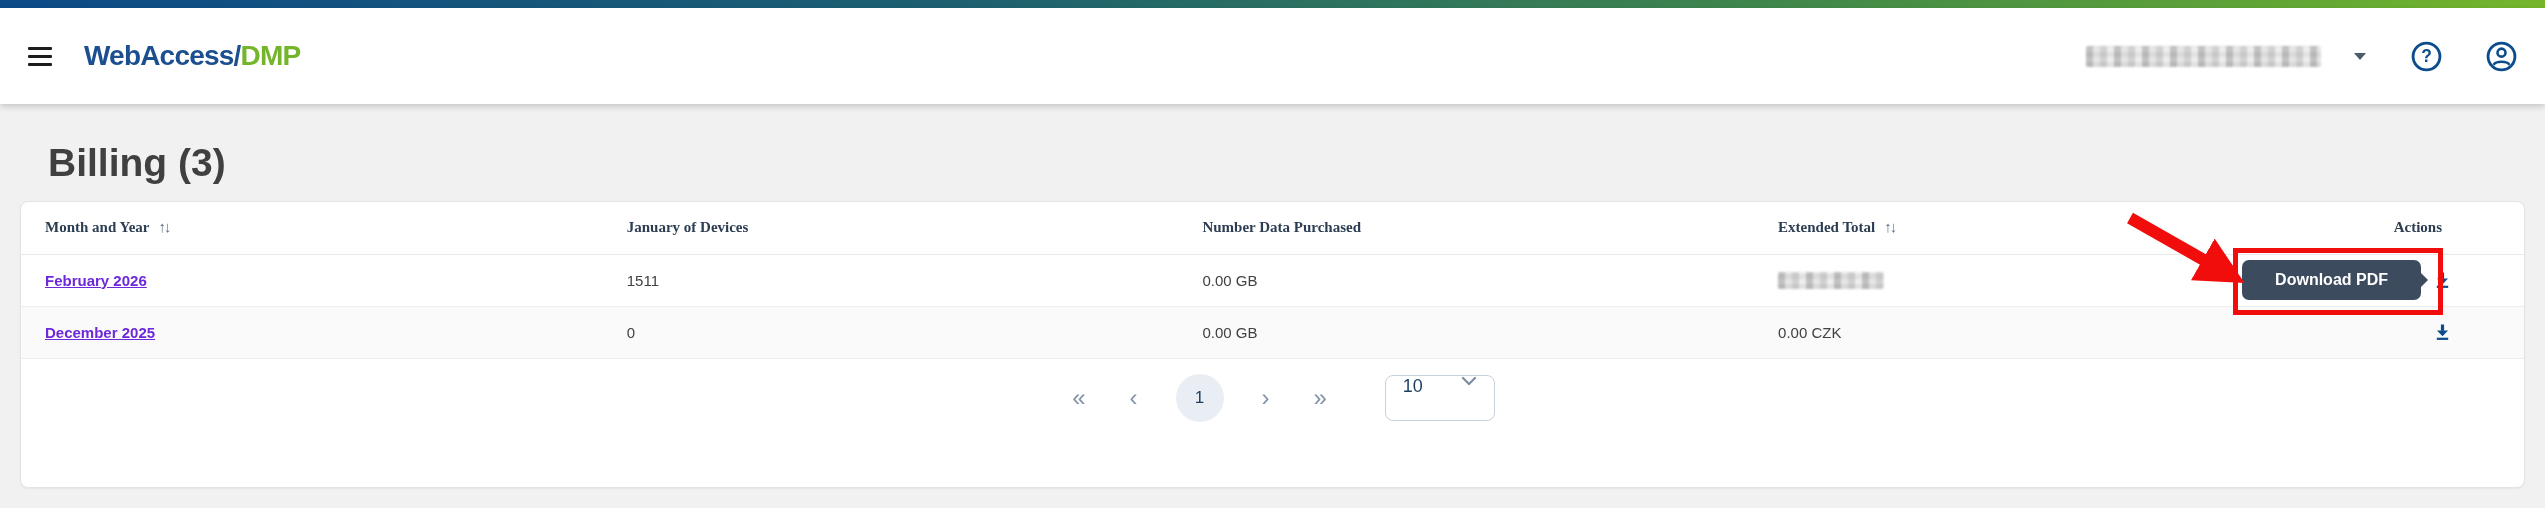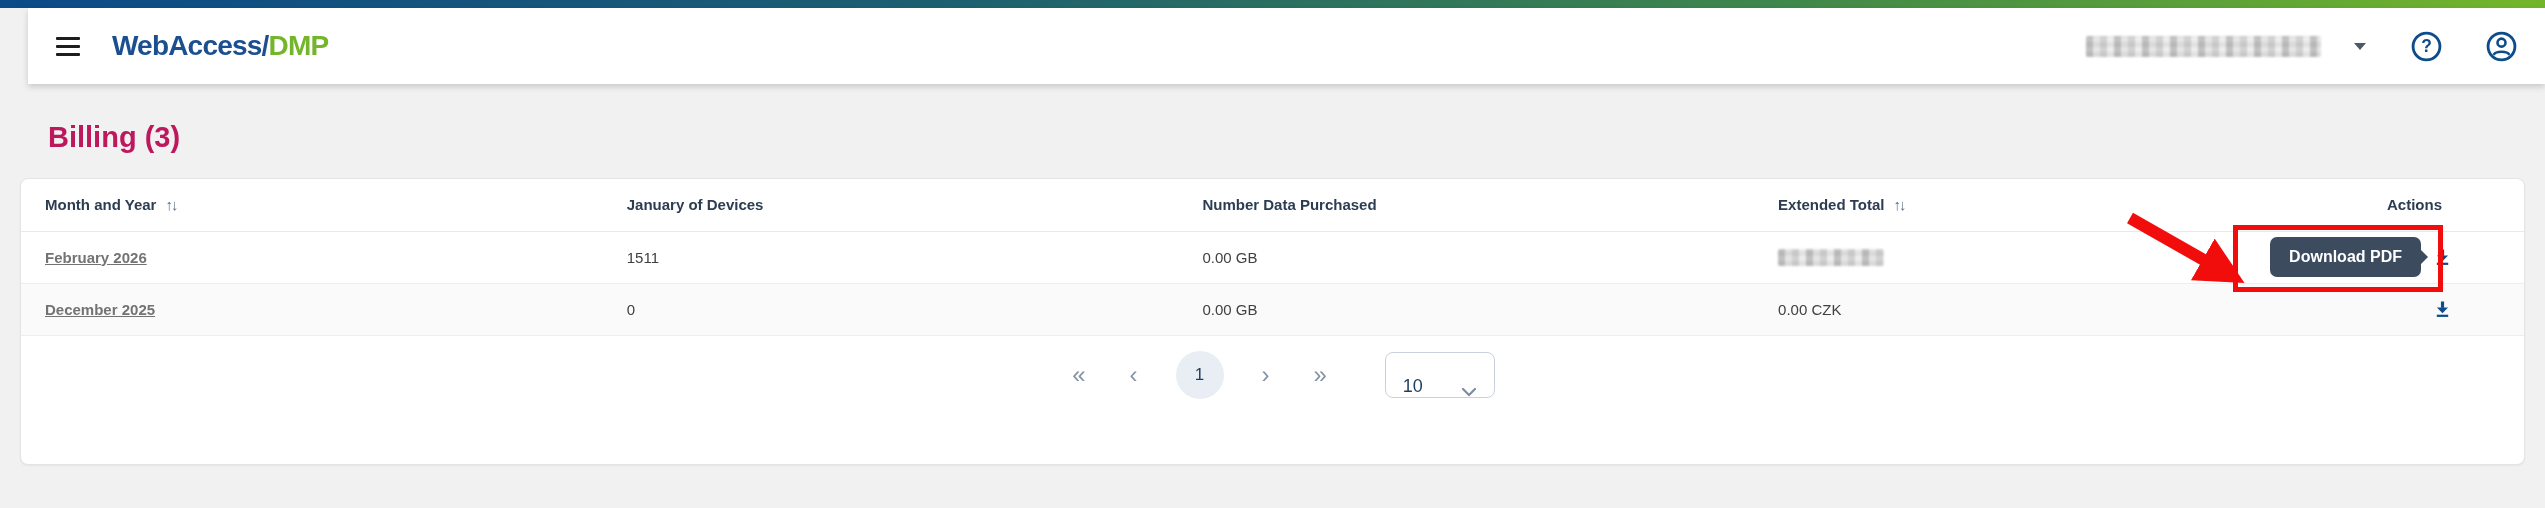--- a/index.html
+++ b/index.html
@@ -8,86 +8,86 @@
     font-family: "Liberation Sans", sans-serif;
     background:#f1f1f2;
     position:relative;
     overflow:hidden;
   }
   
   .grad-bar { height:8px; width:100%;
     background:linear-gradient(90deg,#0c4a88 0%,#1e6070 38%,#3f874b 70%,#74b62a 100%); }
 
   
-  .app-header { height:76px; background:#fff; display:flex; align-items:center;
-    padding:12px 28px; box-shadow:0 3px 6px rgba(0,0,0,.16); position:relative; z-index:5;margin-left:28px; }
+  .app-header { height:96px; background:#fff; display:flex; align-items:center;
+    padding:12px 28px; box-shadow:0 3px 6px rgba(0,0,0,.16); position:relative; z-index:5; }
   .burger { width:24px; display:flex; flex-direction:column; gap:5px; cursor:pointer; }
   .burger span { display:block; height:3px; background:#1d1d1d; border-radius:1px; }
   .logo { margin-left:32px; font-size:28px; font-weight:bold; letter-spacing:-0.8px;
     white-space:nowrap; }
   .logo .lg-blue { color:#1b4f90; }
   .logo .lg-green { color:#74b52b; }
   .hdr-right { margin-left:auto; display:flex; align-items:center; }
   .user-menu { display:flex; align-items:center; cursor:pointer; }
   .redacted { display:inline-block; border-radius:2px;
     background:
       repeating-linear-gradient(90deg, rgba(130,130,130,.45) 0 7px, rgba(200,200,200,.35) 7px 14px, rgba(155,155,155,.40) 14px 21px, rgba(220,220,220,.30) 21px 28px),
       repeating-linear-gradient(0deg, rgba(175,175,175,.35) 0 5px, rgba(225,225,225,.30) 5px 10px);
     filter: blur(1.2px);
   }
   .mask-user { width:235px; height:21px; }
   .caret-down { margin-left:32px; display:flex; align-items:center; }
   .hdr-icon { margin-left:44px; display:flex; align-items:center; cursor:pointer; }
 
   
-  .page-title { margin:37px 28px 24px; font-size:29px; font-weight:bold; color:#be185d; }
+  .page-title { margin:37px 28px 16px; font-size:39px; font-weight:bold; color:#404040; }
   .content { padding:0 20px; }
 
   .card { background:#fff; border:1px solid #e4e4e4; border-radius:8px;
     position:relative; height:287px; box-shadow:0 1px 2px rgba(0,0,0,.05); }
 
   table { width:100%; border-collapse:collapse; table-layout:fixed; }
   thead th { height:52px; font-size:15px; font-weight:bold; color:#2c3d52;
-    text-align:left; border-bottom:1px solid #e9e9e9; vertical-align:middle; white-space:nowrap; }
+    text-align:left; border-bottom:1px solid #e9e9e9; vertical-align:middle; white-space:nowrap;font-family:Liberation Serif, serif; }
   tbody td { height:52px; font-size:15px; color:#414141; border-bottom:1px solid #eeeeee;
     vertical-align:middle; white-space:nowrap; }
   tbody tr:nth-child(even) { background:#fafafa; }
   .pad1 { padding-left:24px; }
   th.col-actions { text-align:right; padding-right:82px; }
   td.col-actions { position:relative; }
 
-  .month-link { color:#737373; font-weight:bold; text-decoration:underline;
+  .month-link { color:#6d28d9; font-weight:bold; text-decoration:underline;
     font-size:15px; cursor:pointer; }
   .sort { margin-left:9px; color:#5f7389; font-size:15px; letter-spacing:-2px; font-weight:normal; }
 
   .mask-price { width:106px; height:17px; vertical-align:middle; }
 
   .dl-btn { position:absolute; right:70px; top:50%; transform:translateY(-50%);
     width:24px; height:24px; display:flex; align-items:center; justify-content:center; cursor:pointer; }
 
   
   .tooltip { position:absolute; right:103px; top:50%; transform:translateY(-50%);
     background:#3c4b5d; color:#fff; font-size:16px; font-weight:bold;
-    padding:11px 19px; border-radius:7px; white-space:nowrap; z-index:8; }
+    padding:11px 33px; border-radius:7px; white-space:nowrap; z-index:8; }
   .tooltip::after { content:""; position:absolute; left:100%; top:50%; margin-top:-7px;
     border:7px solid transparent; border-left-color:#3c4b5d; }
 
   
   .anno-box { position:absolute; left:2212px; top:46px; width:210px; height:67px;
     border:5px solid #f20d0d; z-index:9; pointer-events:none; }
   .anno-arrow { position:absolute; left:2095px; top:198px; z-index:10; pointer-events:none; }
 
   
   .pager { height:78px; display:flex; align-items:center; justify-content:center; }
   .pg-btn { color:#8494a7; font-size:24px; line-height:1; padding:0 6px; margin:0 16px;
     cursor:pointer; user-select:none; font-weight:normal; }
   .pg-page { width:48px; height:48px; border-radius:50%; background:#e9eef5; color:#1d3e5e;
     font-size:17px; display:flex; align-items:center; justify-content:center; margin:0 16px; cursor:pointer; }
   .pg-size { margin-left:36px; width:110px; height:46px; border:1px solid #c9d2dc; border-radius:8px;
-    display:flex; align-items:flex-end; justify-content:space-between; padding:0 17px;
+    display:flex; align-items:flex-start; justify-content:space-between; padding:0 17px;
     color:#1d3e5e; font-size:18px; cursor:pointer; background:#fff; }
 </style>
 </head>
 <body>
 
 <div class="grad-bar"></div>
 
 <header class="app-header">
   <div class="burger">
     <span></span>

